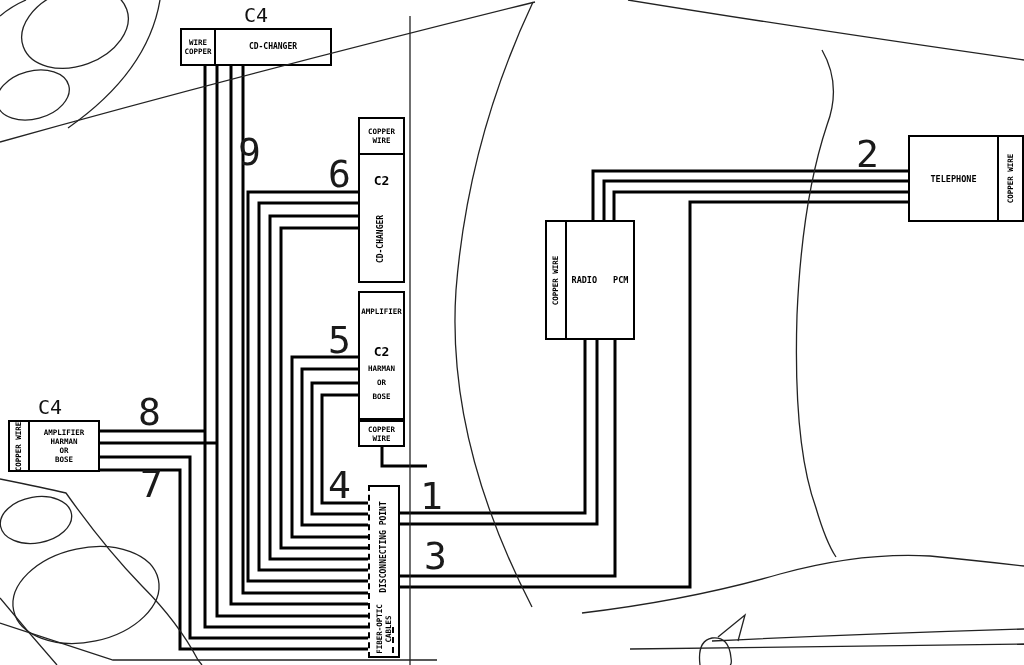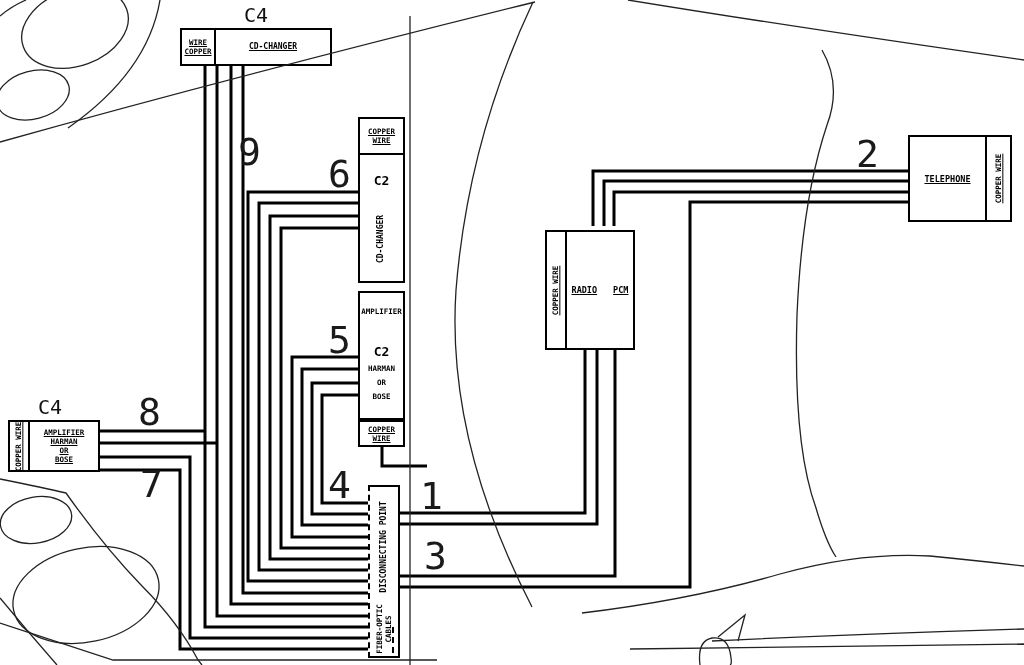--- a/index.html
+++ b/index.html
@@ -1,21 +1,21 @@
 <!DOCTYPE html>
 <html><head>
 <meta charset="utf-8">
 <style>
   html,body{margin:0;padding:0;background:#e8e8e8;}
   #canvas{position:relative;width:1024px;height:665px;background:#fff;overflow:hidden;
           font-family:"DejaVu Sans Mono","Liberation Mono",monospace;}
   svg.layer{position:absolute;left:0;top:0;pointer-events:none;}
   #wires{z-index:1;}
   #outline{z-index:3;}
-  .box{position:absolute;background:#fff;border:2px solid #000;box-sizing:border-box;z-index:2;text-decoration:underline;}
+  .box{position:absolute;background:#fff;border:2px solid #000;box-sizing:border-box;z-index:2;}
   .lbl{font-weight:700;color:#000;letter-spacing:0;}
   .f75{font-size:7.5px;line-height:9px;}
   .f8{font-size:8px;line-height:10px;}
   .f85{font-size:8.5px;line-height:10px;}
   .f13{font-size:13px;line-height:14px;}
   .cent{display:flex;align-items:center;justify-content:center;text-align:center;}
   .vrot{transform:rotate(-90deg);white-space:nowrap;}
   .abs{position:absolute;align-items:center;}
   .connector{position:absolute;z-index:2;font-size:20px;font-weight:400;color:#111;}
   .num{position:absolute;z-index:4;font-size:38px;font-weight:400;color:#1a1a1a;
@@ -118,32 +118,32 @@
       </div>
       <div class="fill cent" style="flex-direction:column;">
         <span class="lbl f75">AMPLIFIER</span>
         <span class="lbl f75">HARMAN</span>
         <span class="lbl f75">OR</span>
         <span class="lbl f75">BOSE</span>
       </div>
     </div>
   </div>
 
-  <div class="box" style="left:908px;top:135px;width:104px;height:87px;">
+  <div class="box" style="left:908px;top:135px;width:116px;height:87px;">
     <div class="row">
       <div class="fill cent">
         <span class="lbl f85">TELEPHONE</span>
       </div>
       <div class="cent" style="width:23px;border-left:2px solid #000;">
         <span class="lbl f75 vrot">COPPER WIRE</span>
       </div>
     </div>
   </div>
 
-  <div class="box" style="left:545px;top:230px;width:90px;height:120px;">
+  <div class="box" style="left:545px;top:220px;width:90px;height:120px;">
     <div class="row">
       <div class="divR cent" style="width:20px;">
         <span class="lbl f75 vrot">COPPER WIRE</span>
       </div>
       <div class="fill cent" style="gap:16px;">
         <span class="lbl f85">RADIO</span>
         <span class="lbl f85">PCM</span>
       </div>
     </div>
   </div>

